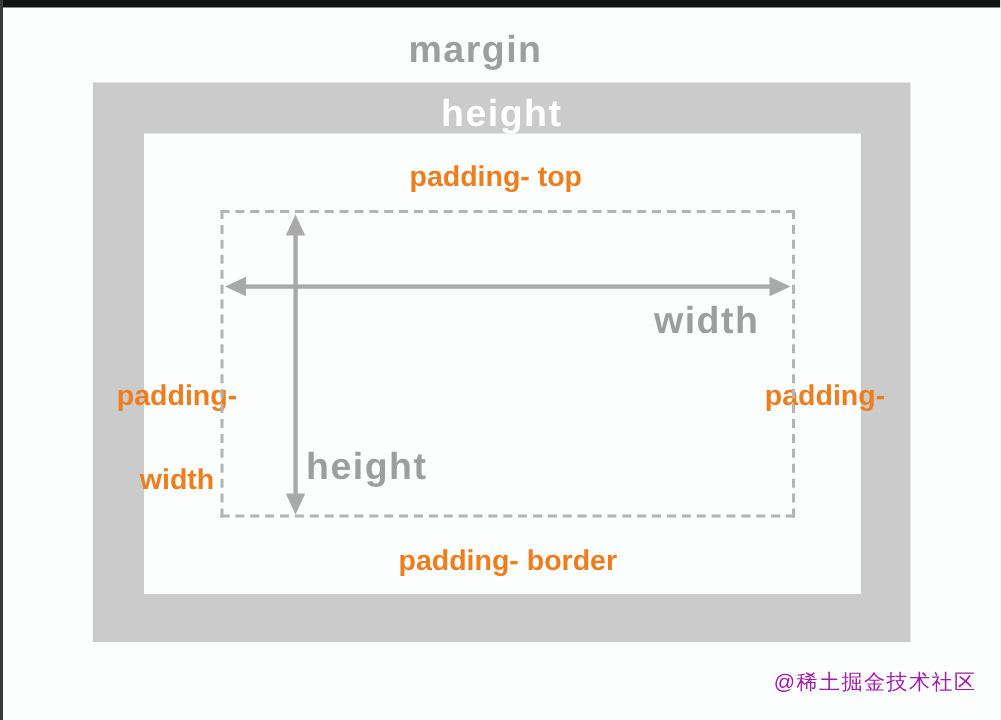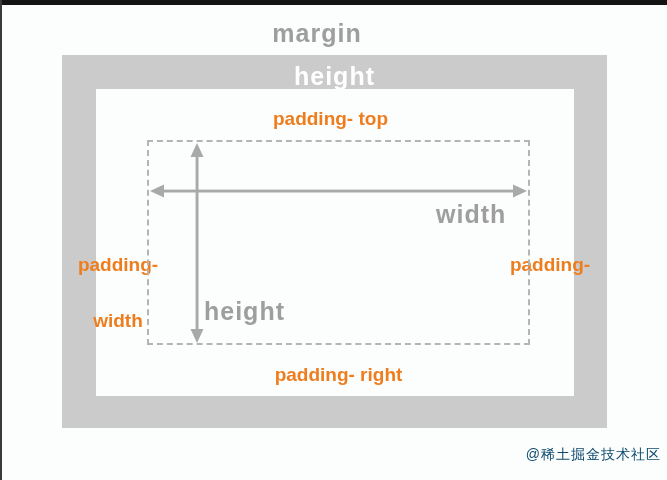--- a/index.html
+++ b/index.html
@@ -49,22 +49,22 @@
   }
   .width-label  { left:436px; top:200px; font-size:25px; }
   .height-label { left:204px; top:297px; font-size:25px; }
   .content-label {
     position:absolute; left:352px; top:248px; transform:translateX(-50%);
     font-size:26px; font-weight:bold; font-style:italic; letter-spacing:1px;
     color:#a8a8aa; white-space:nowrap;
   }
   .arrows { position:absolute; left:0; top:0; width:667px; height:480px; pointer-events:none; }
   .watermark {
-    position:absolute; right:6px; top:446px;
-    font-size:14px; color:#0c4a6e; letter-spacing:1px;
+    position:absolute; right:16px; top:446px;
+    font-size:14px; color:#a21caf; letter-spacing:1px;
   }
 </style>
 </head>
 <body>
 
 <div class="screen">
   <div class="topbar"></div>
   <div class="leftline"></div>
 
   <div class="margin-label">margin</div>
@@ -78,21 +78,21 @@
 
   <div class="orange-label padding-left-label">
     <span class="line">padding-</span>
     <span class="line">width</span>
   </div>
 
   <div class="orange-label padding-right-label">
     <span class="line">padding-</span>
   </div>
 
-  <div class="orange-label padding-bottom-label">padding- right</div>
+  <div class="orange-label padding-bottom-label">padding- border</div>
 
   <div class="content-box"></div>
 
   <svg class="arrows" viewBox="0 0 667 480" xmlns="http://www.w3.org/2000/svg">
     <g fill="#a9a9a9" stroke="none">
       <rect x="159" y="189.6" width="360" height="2.9"></rect>
       <polygon points="150,191 164,184.5 164,197.5"></polygon>
       <polygon points="527,191 513,184.5 513,197.5"></polygon>
     </g>
     <g fill="#a9a9a9" stroke="none">

